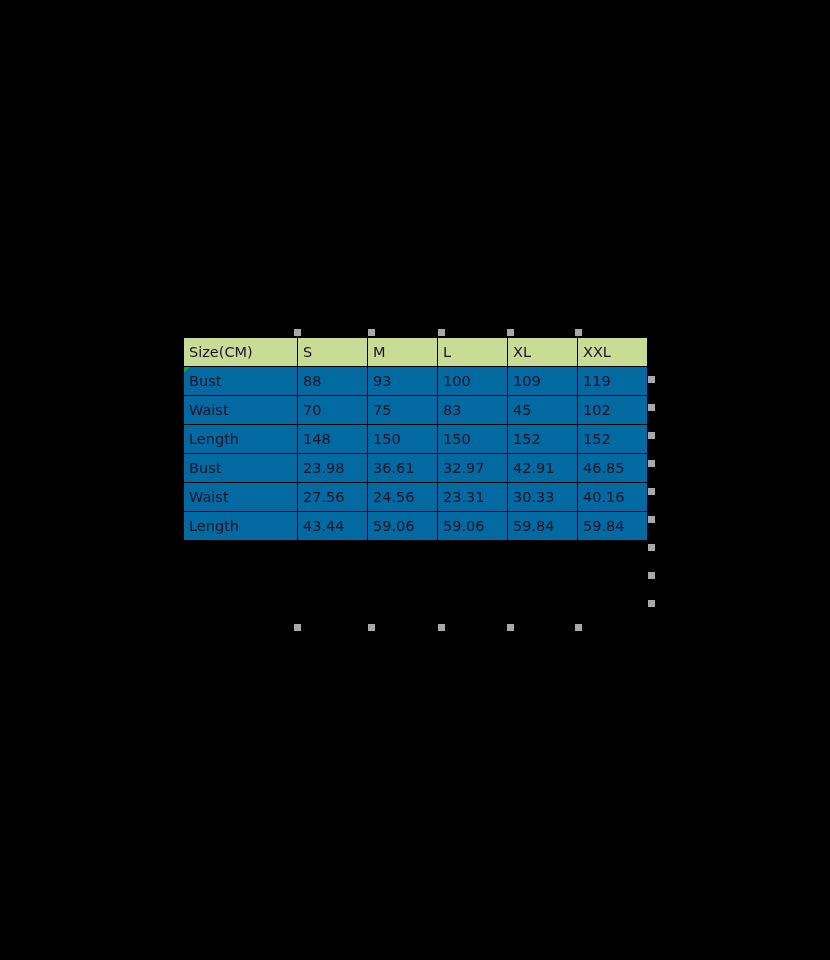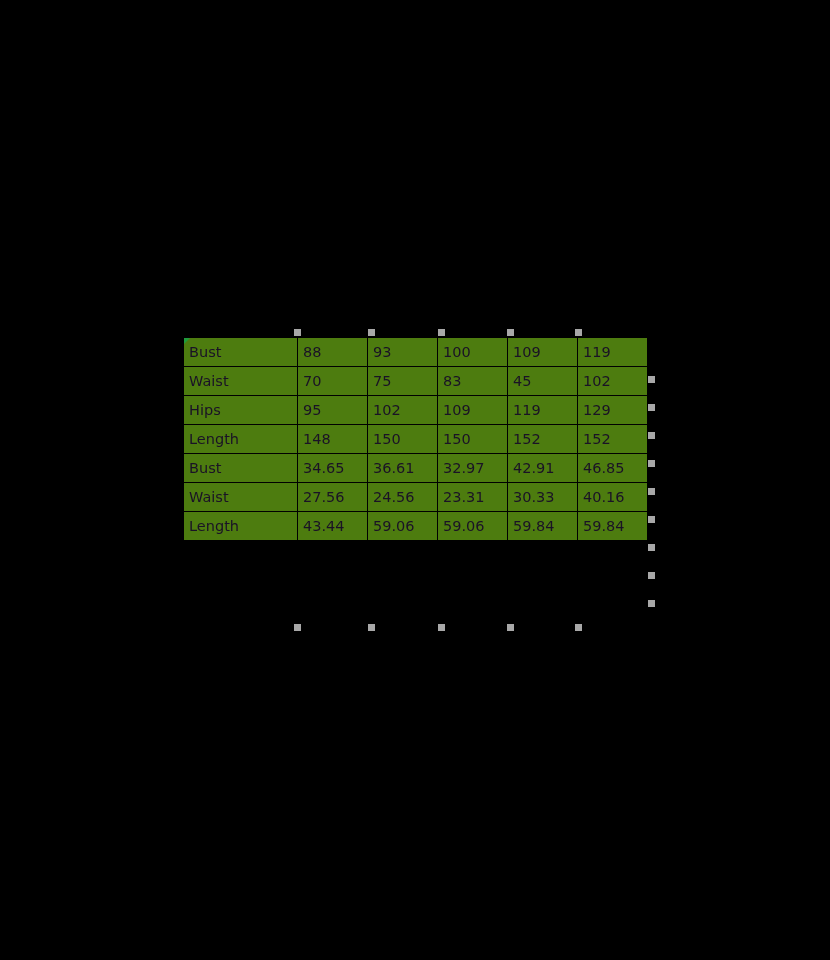--- a/index.html
+++ b/index.html
@@ -39,21 +39,21 @@
     border: 1px solid #000000;
   }
 
   table.size-chart td {
     border: 1px solid #000000;
     height: 28px;
     padding: 0 0 0 5px;
     font-size: 14.5px;
     line-height: 28px;
     color: #1a1226;
-    background: #4d7c0f;
+    background: #0369a1;
     white-space: nowrap;
     overflow: hidden;
     position: relative;
     vertical-align: middle;
   }
 
   
   col.c-label { width: 114px; }
   col.c-data  { width: 70px; }
 
@@ -107,61 +107,61 @@
       <colgroup>
         <col class="c-label">
         <col class="c-data">
         <col class="c-data">
         <col class="c-data">
         <col class="c-data">
         <col class="c-data">
       </colgroup>
       <tbody>
 
+        <tr class="header-row">
+          <td class="hdr">Size(CM)</td>
+          <td class="hdr">S</td>
+          <td class="hdr">M</td>
+          <td class="hdr">L</td>
+          <td class="hdr">XL</td>
+          <td class="hdr">XXL</td>
+        </tr>
 
         <tr>
           <td class="lbl marker">Bust</td>
           <td>88</td>
           <td>93</td>
           <td>100</td>
           <td>109</td>
           <td>119</td>
         </tr>
 
         <tr>
           <td class="lbl">Waist</td>
           <td>70</td>
           <td>75</td>
           <td>83</td>
           <td>45</td>
           <td>102</td>
         </tr>
 
-        <tr>
-          <td class="lbl">Hips</td>
-          <td>95</td>
-          <td>102</td>
-          <td>109</td>
-          <td>119</td>
-          <td>129</td>
-        </tr>
 
         <tr>
           <td class="lbl">Length</td>
           <td>148</td>
           <td>150</td>
           <td>150</td>
           <td>152</td>
           <td>152</td>
         </tr>
 
 
         <tr>
           <td class="lbl">Bust</td>
-          <td>34.65</td>
+          <td>23.98</td>
           <td>36.61</td>
           <td>32.97</td>
           <td>42.91</td>
           <td>46.85</td>
         </tr>
 
         <tr>
           <td class="lbl">Waist</td>
           <td>27.56</td>
           <td>24.56</td>

